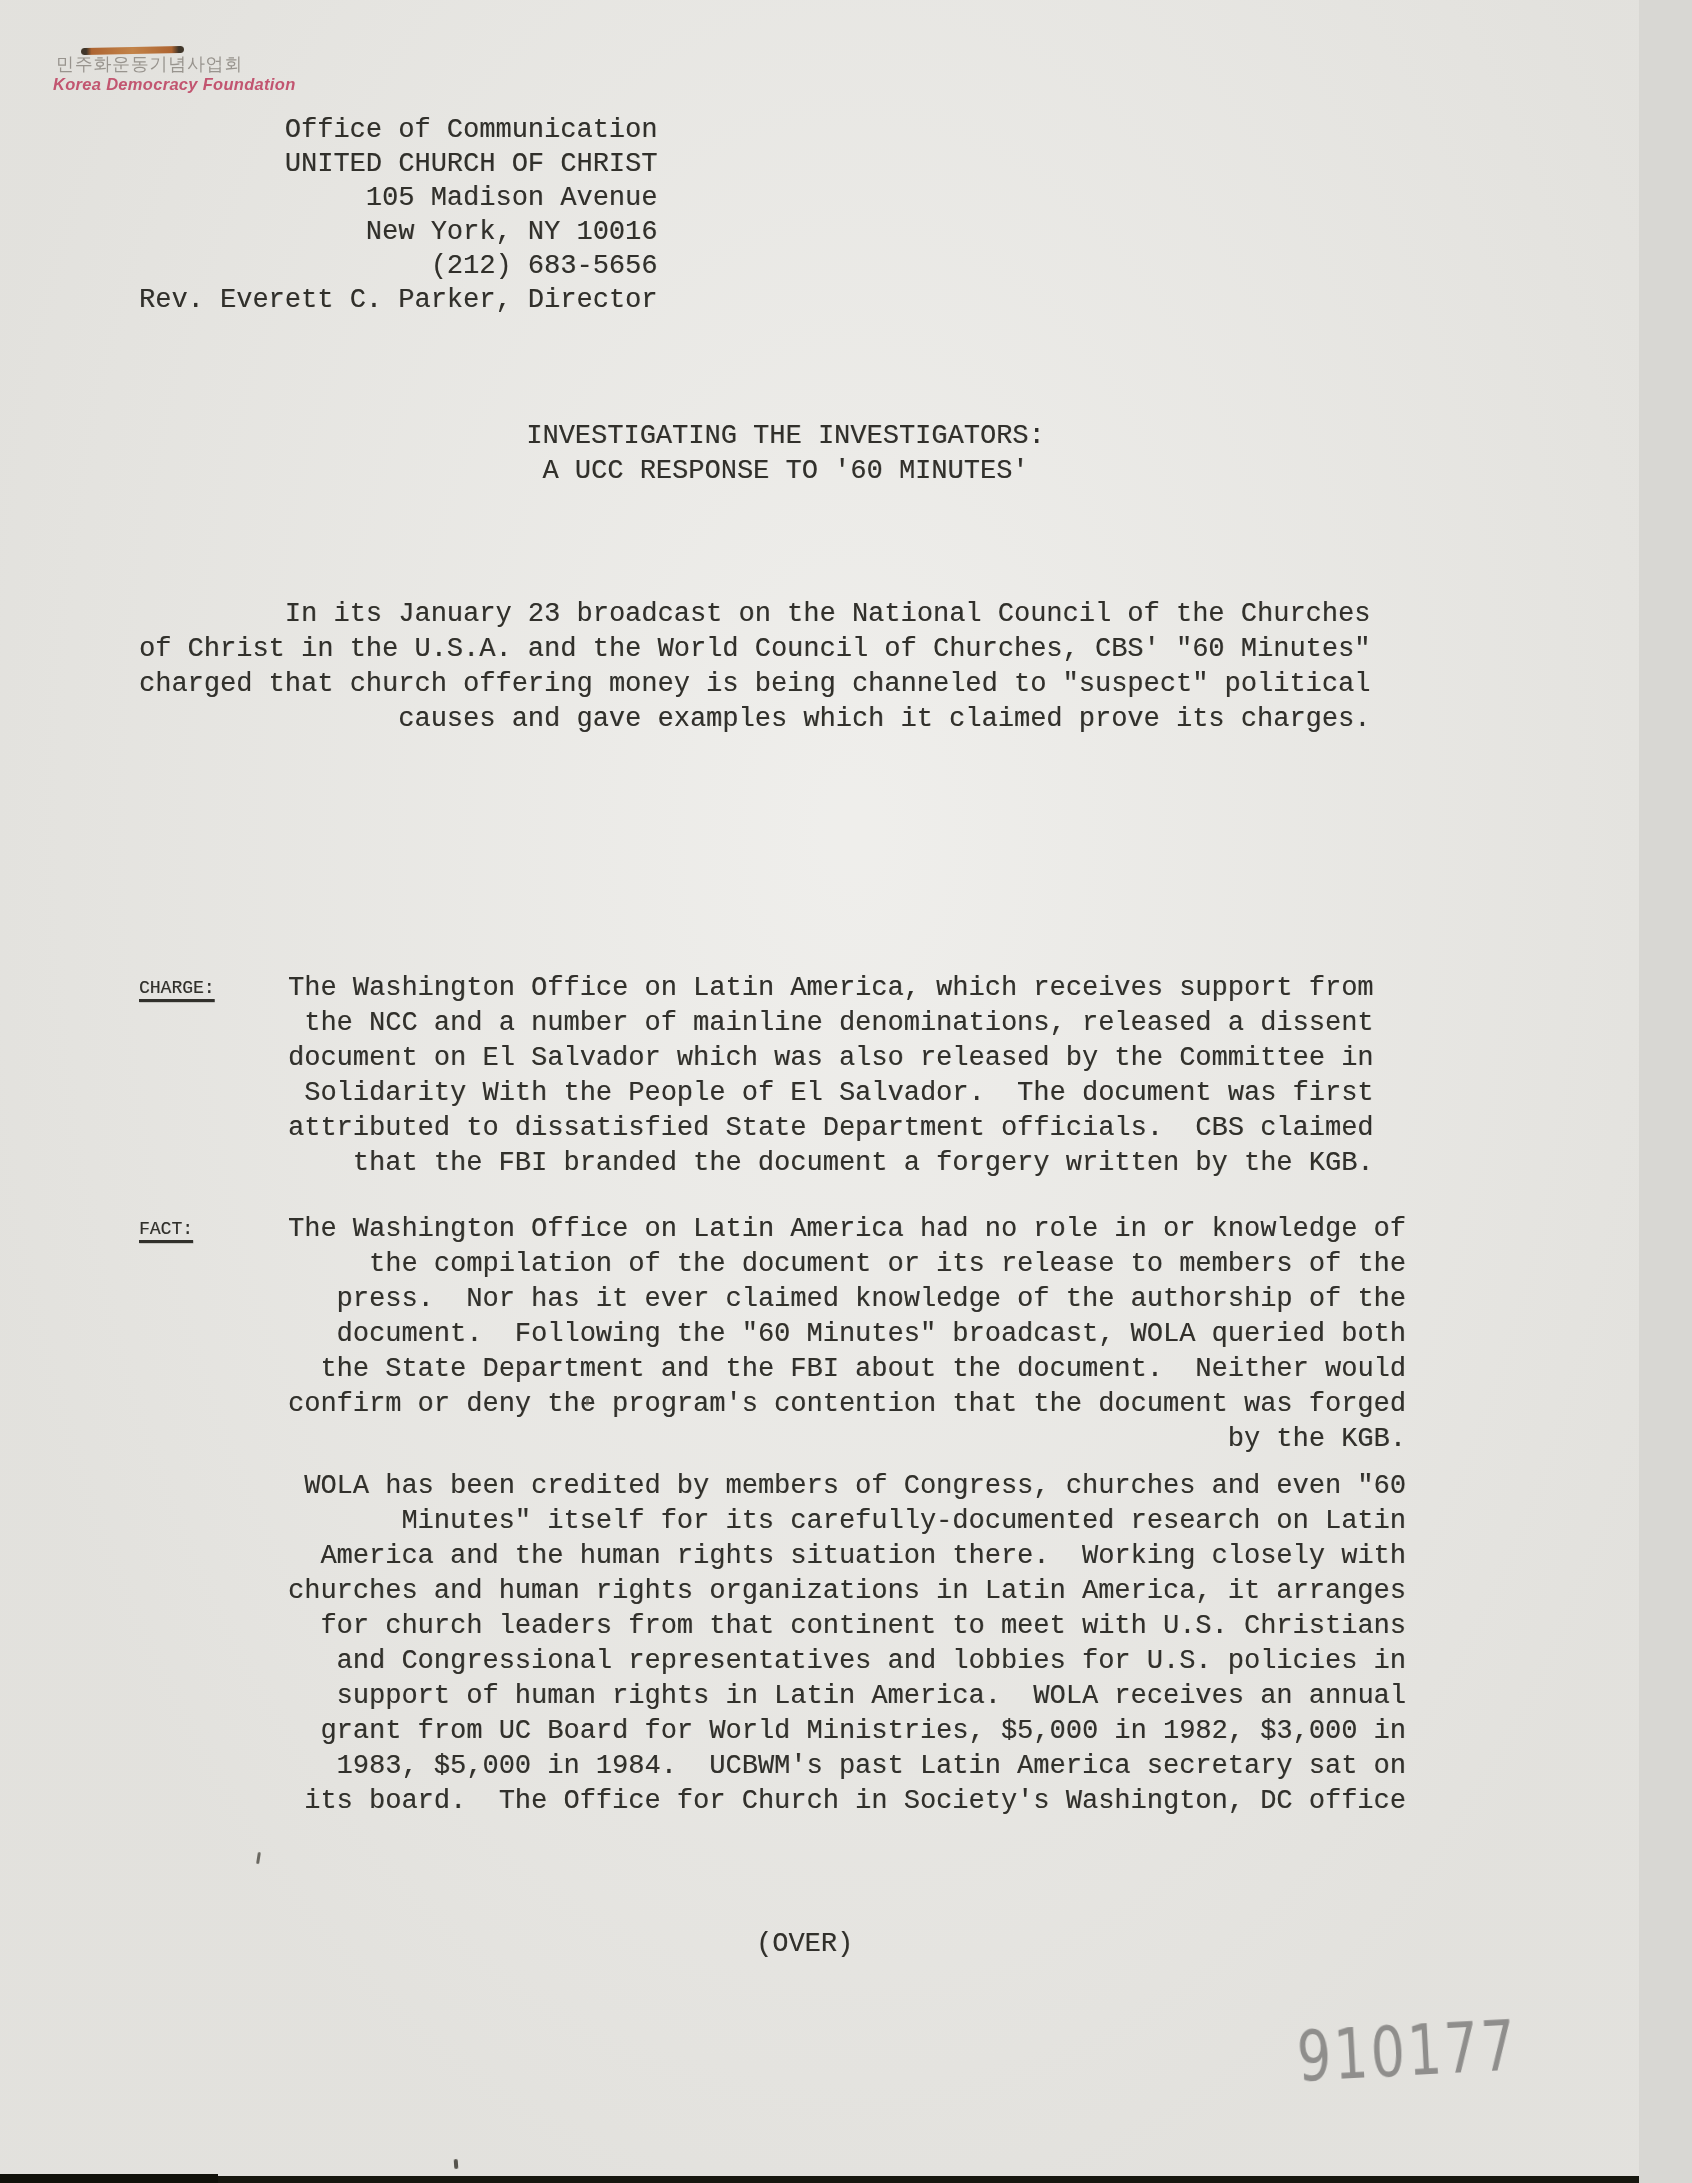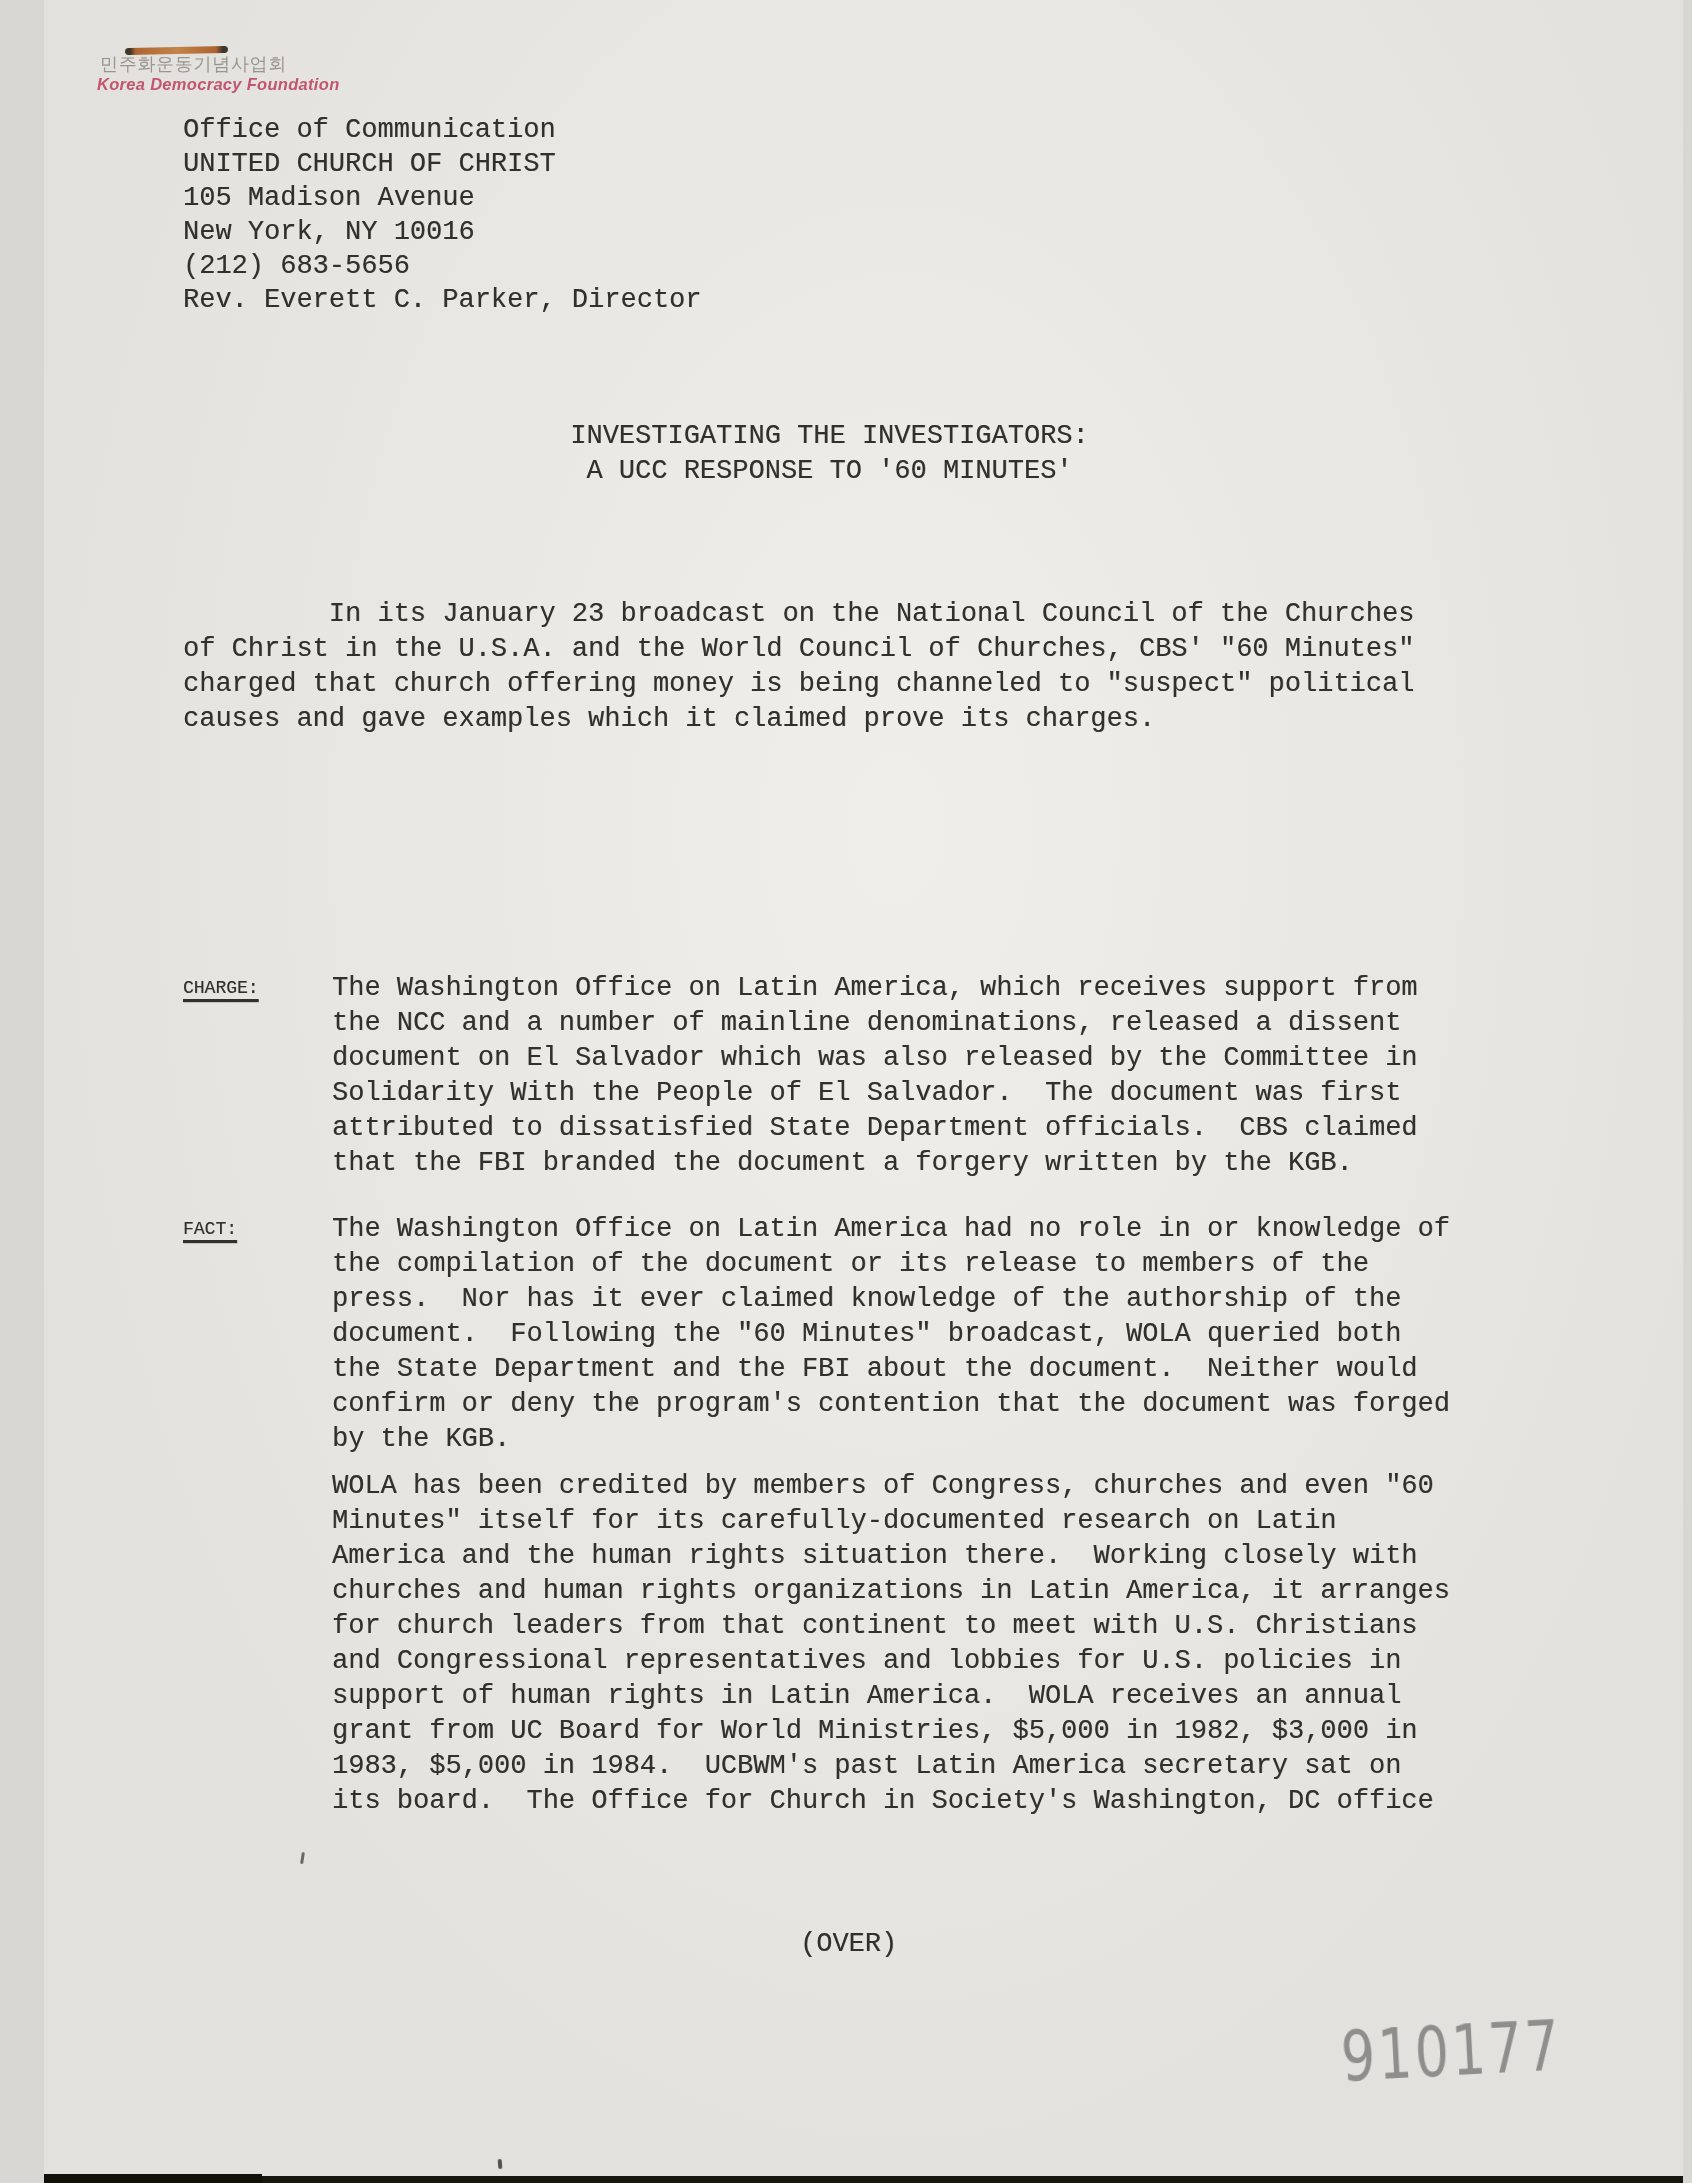--- a/index.html
+++ b/index.html
@@ -6,26 +6,26 @@
   .page{
     position:relative;
     width:1639px;
     height:2183px;
     background:
       radial-gradient(ellipse at 52% 38%, rgba(255,255,255,0.28), rgba(120,118,112,0.06) 75%),
       #e9e8e4;
     overflow:hidden;
     font-family:"Liberation Mono","DejaVu Sans Mono",monospace;
     color:#31302b;
-    margin-left:44px;
   }
   .ink{
     color:#31302b;
     text-shadow:0.4px 0.4px 0.4px rgba(52,50,46,0.45);
     filter:blur(0.3px);
+    text-align:right;
   }
   .mono-block{
     position:absolute;
     white-space:pre;
     font-size:27px;
     line-height:35px;
   }
   .header-block{left:139px;top:113px;line-height:34px;}
   .title-block{
     left:139px;top:419px;width:1293px;

